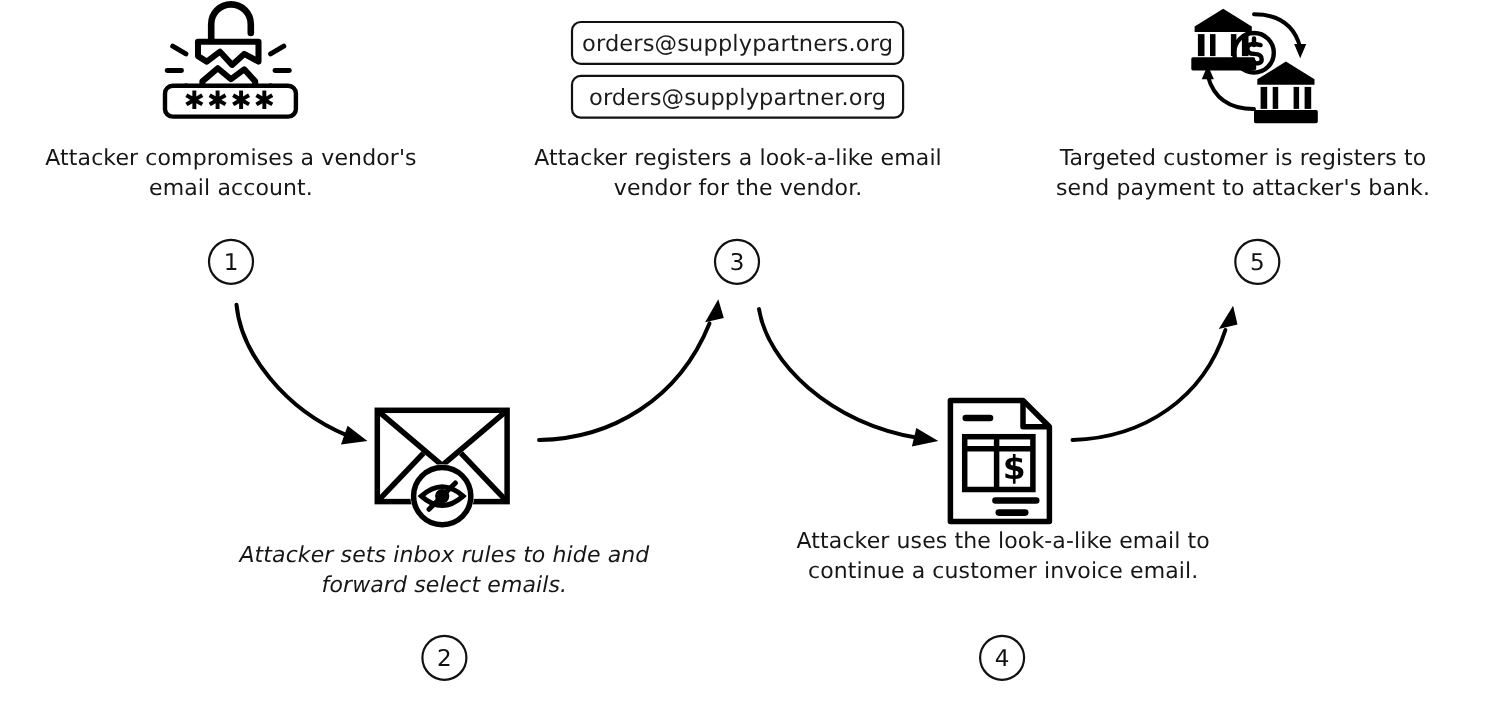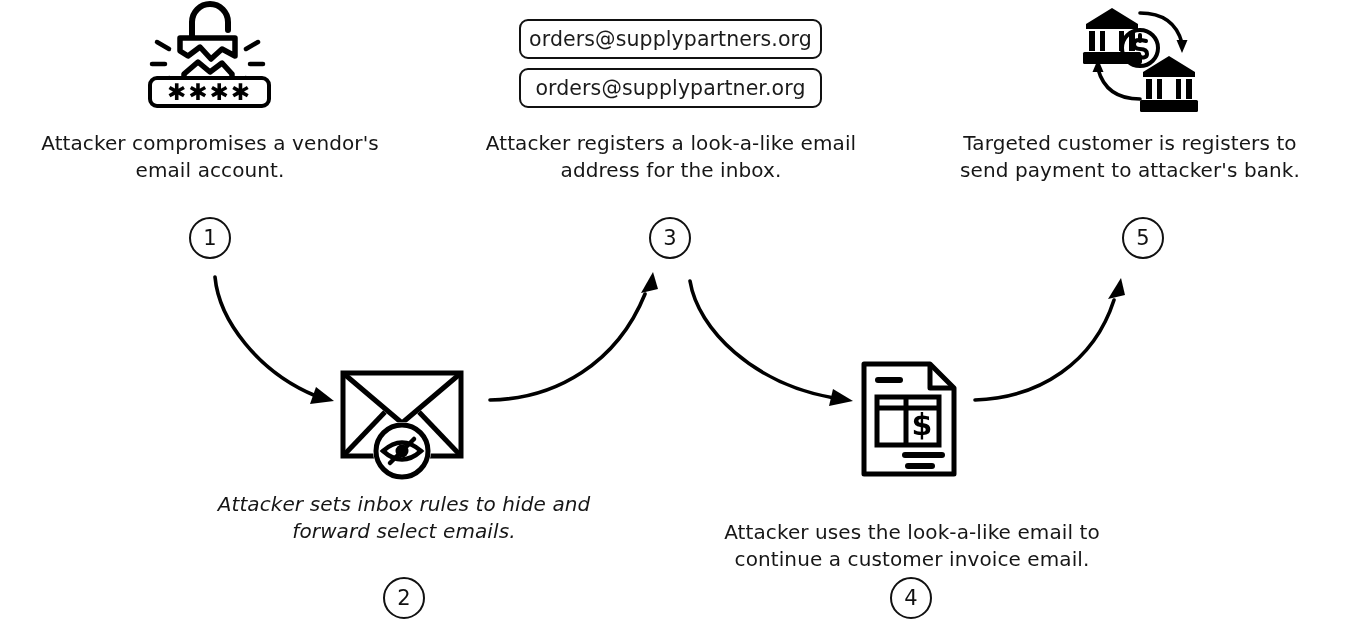--- a/index.html
+++ b/index.html
@@ -97,21 +97,21 @@
 email account.</div>
 
   <div class="abs email-pill" style="left:519px; top:19px; width:303px; height:40px;">
     <span>orders@supplypartners.org</span>
   </div>
   <div class="abs email-pill" style="left:519px; top:68px; width:303px; height:40px;">
     <span>orders@supplypartner.org</span>
   </div>
 
   <div class="abs caption" style="left:440px; top:130px; width:462px;">Attacker registers a look-a-like email
-address for the inbox.</div>
+vendor for the vendor.</div>
 
   <div class="abs" style="left:1078px; top:0px;">
     <svg width="125" height="112" viewBox="0 0 125 112" aria-hidden="true">
 
       <g>
         <path class="fill-blk" d="M8 24 L34 8 L60 24 L60 29 L8 29 Z"></path>
         <rect class="fill-blk" x="11" y="31" width="6" height="20"></rect>
         <rect class="fill-blk" x="51" y="31" width="6" height="20"></rect>
         <rect class="fill-blk" x="22" y="31" width="5" height="20"></rect>
         <rect class="fill-blk" x="41" y="31" width="5" height="20"></rect>
@@ -218,21 +218,21 @@
       <line class="stroke-blk" stroke-width="5" x1="17" y1="48" x2="79" y2="48"></line>
       <line class="stroke-blk" stroke-width="5" x1="46" y1="37" x2="46" y2="85"></line>
 
       <text class="fill-blk" x="62" y="75" text-anchor="middle" font-family="DejaVu Sans, sans-serif" font-size="30" font-weight="bold">$</text>
 
       <line class="stroke-blk" stroke-width="6" stroke-linecap="round" x1="45" y1="95" x2="82" y2="95"></line>
       <line class="stroke-blk" stroke-width="6" stroke-linecap="round" x1="48" y1="106" x2="72" y2="106"></line>
     </svg>
   </div>
 
-  <div class="abs caption" style="left:690px; top:519px; width:444px;">Attacker uses the look-a-like email to
+  <div class="abs caption" style="left:690px; top:478px; width:444px;">Attacker uses the look-a-like email to
 continue a customer invoice email.</div>
 
   <div class="abs step-badge" style="left:383px; top:577px;">
     <span>2</span>
   </div>
   <div class="abs step-badge" style="left:890px; top:577px;">
     <span>4</span>
   </div>
 
 </div>

